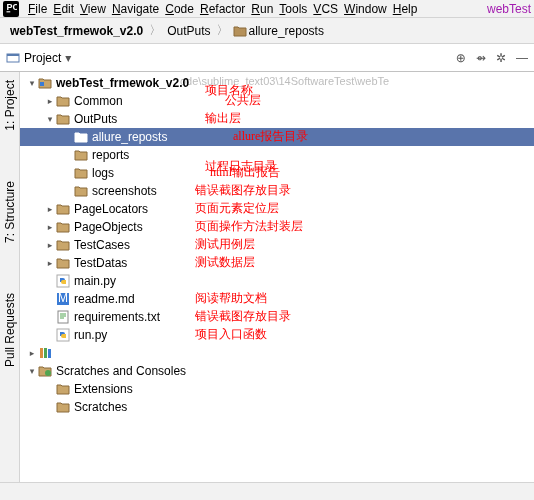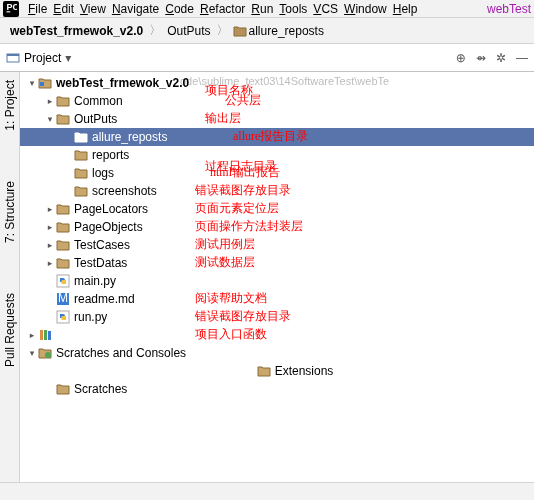--- a/index.html
+++ b/index.html
@@ -197,20 +197,31 @@
         <div class="row" style="padding-left: 36px;">
           <span class="icon file-md">
             <svg viewBox="0 0 14 14">
               <rect x="1" y="1" width="12" height="12" fill="#3a7bd5"></rect>
               <text x="2" y="10" font-size="6" fill="#fff">MD</text>
             </svg>
           </span>
           <span class="label">readme.md</span>
         </div>
         <div class="row" style="padding-left: 36px;">
+          <span class="icon file-txt">
+            <svg viewBox="0 0 14 14">
+              <rect x="2" y="1" width="10" height="12" fill="#fff" stroke="#888"></rect>
+              <line x1="4" y1="4" x2="10" y2="4" stroke="#52a552"></line>
+              <line x1="4" y1="6" x2="10" y2="6" stroke="#52a552"></line>
+              <line x1="4" y1="8" x2="8" y2="8" stroke="#52a552"></line>
+            </svg>
+          </span>
+          <span class="label">requirements.txt</span>
+        </div>
+        <div class="row" style="padding-left: 36px;">
           <span class="icon file-py">
             <svg viewBox="0 0 14 14">
               <rect x="1" y="1" width="12" height="12" fill="#fff" stroke="#aaa"></rect>
               <path d="M4 4h3a2 2 0 010 4H4z" fill="#3a7bd5"></path>
               <path d="M10 10H7a2 2 0 010-4h3z" fill="#f3c13a"></path>
             </svg>
           </span>
           <span class="label">run.py</span>
         </div>
         <div class="row" style="padding-left: 6px;">
@@ -226,21 +237,21 @@
         <div class="row" style="padding-left: 6px;">
           <span class="tw">▾</span>
           <span class="icon scratch">
             <svg viewBox="0 0 14 14">
               <path d="M1 3h4l1 1h7v8H1z" fill="#c9a66b" stroke="#8a6a3a"></path>
               <circle cx="10" cy="9" r="3" fill="#52a552"></circle>
             </svg>
           </span>
           <span class="label">Scratches and Consoles</span>
         </div>
-        <div class="row" style="padding-left: 36px; justify-content: center;">
+        <div class="row" style="padding-left: 36px;">
           <span class="icon folder">
             <svg viewBox="0 0 14 14">
               <path d="M1 3h4l1 1h7v8H1z" fill="#c9a66b" stroke="#8a6a3a"></path>
             </svg>
           </span>
           <span class="label">Extensions</span>
         </div>
         <div class="row" style="padding-left: 36px;">
           <span class="icon folder">
             <svg viewBox="0 0 14 14">

